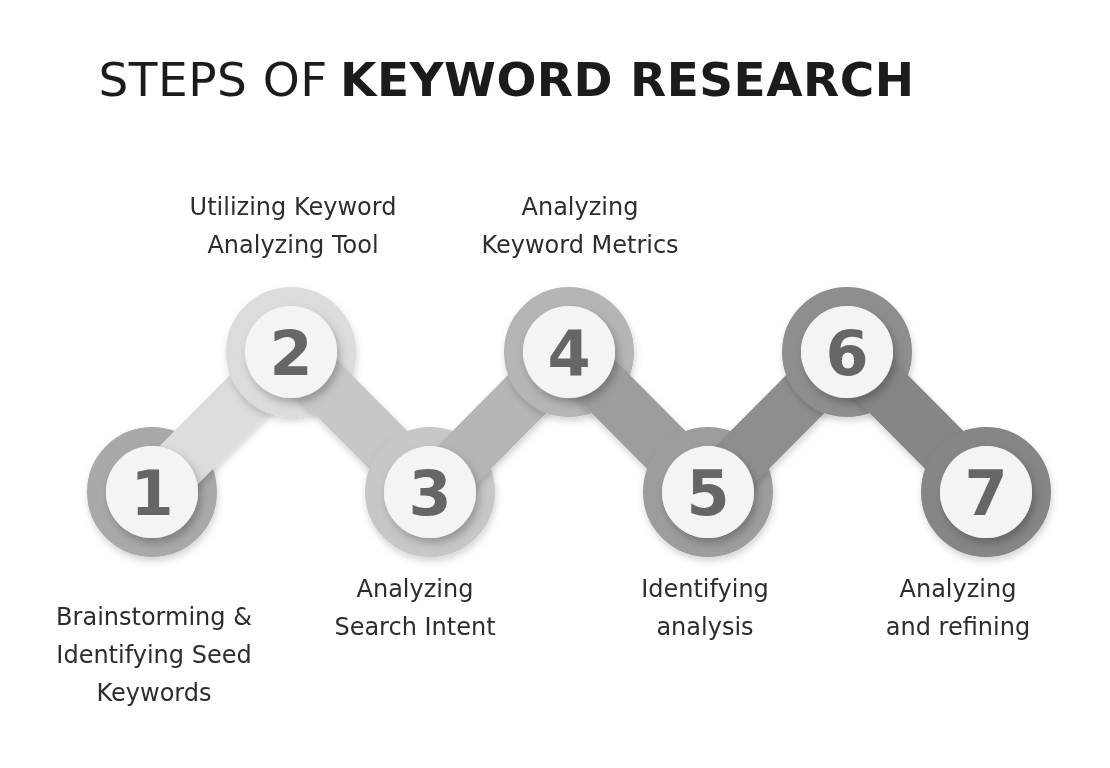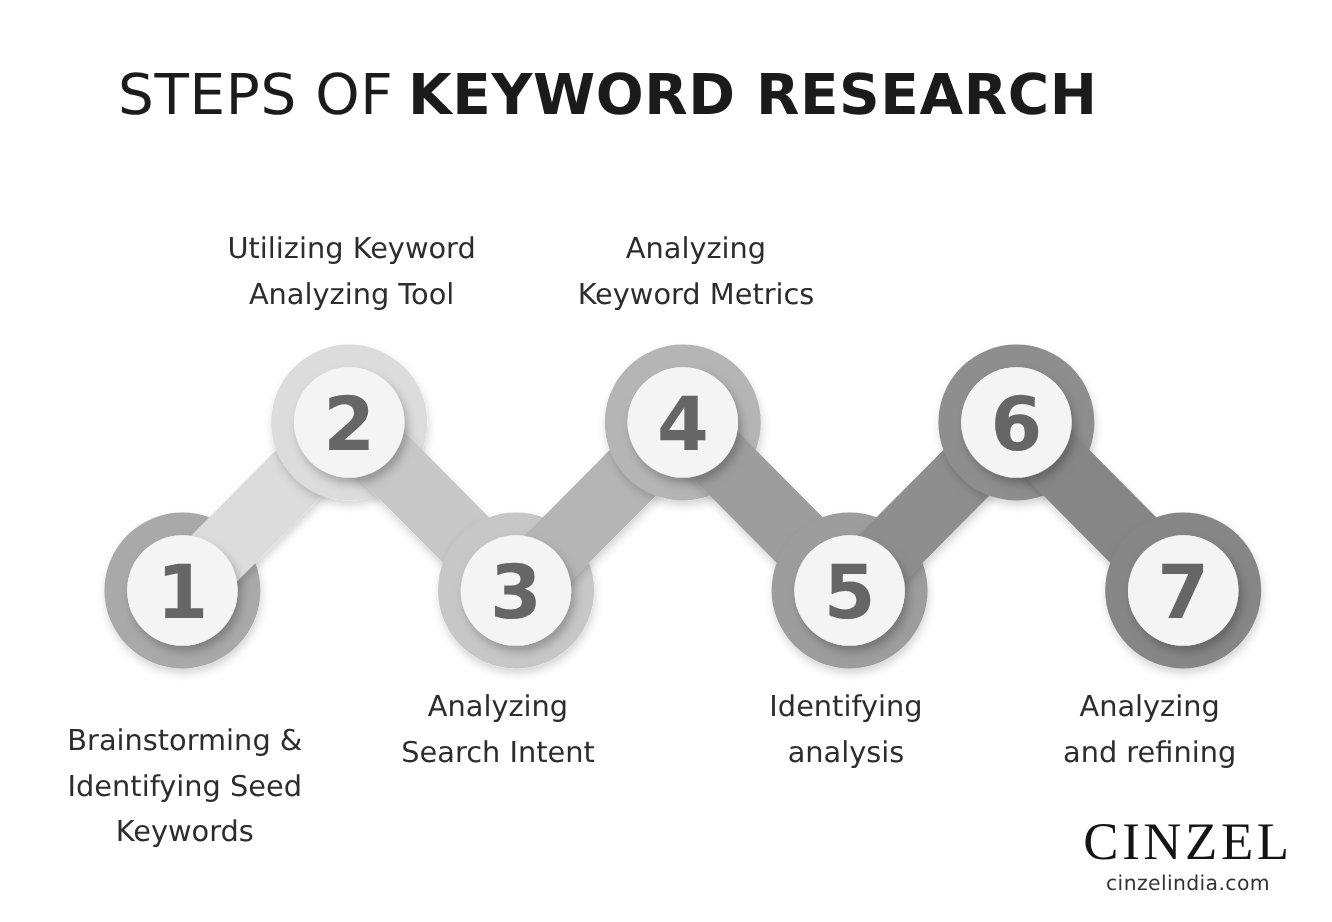--- a/index.html
+++ b/index.html
@@ -119,18 +119,14 @@
 Analyzing Tool</div>
   <div class="step-label lbl-2">Analyzing
 Search Intent</div>
   <div class="step-label lbl-3">Analyzing
 Keyword Metrics</div>
   <div class="step-label lbl-4">Identifying
 analysis</div>
   <div class="step-label lbl-6">Analyzing
 and refining</div>
 
-  <div class="branding">
-    <div class="logo">CINZEL</div>
-    <div class="website">cinzelindia.com</div>
-  </div>
 
 </div>
 
 </body></html>

